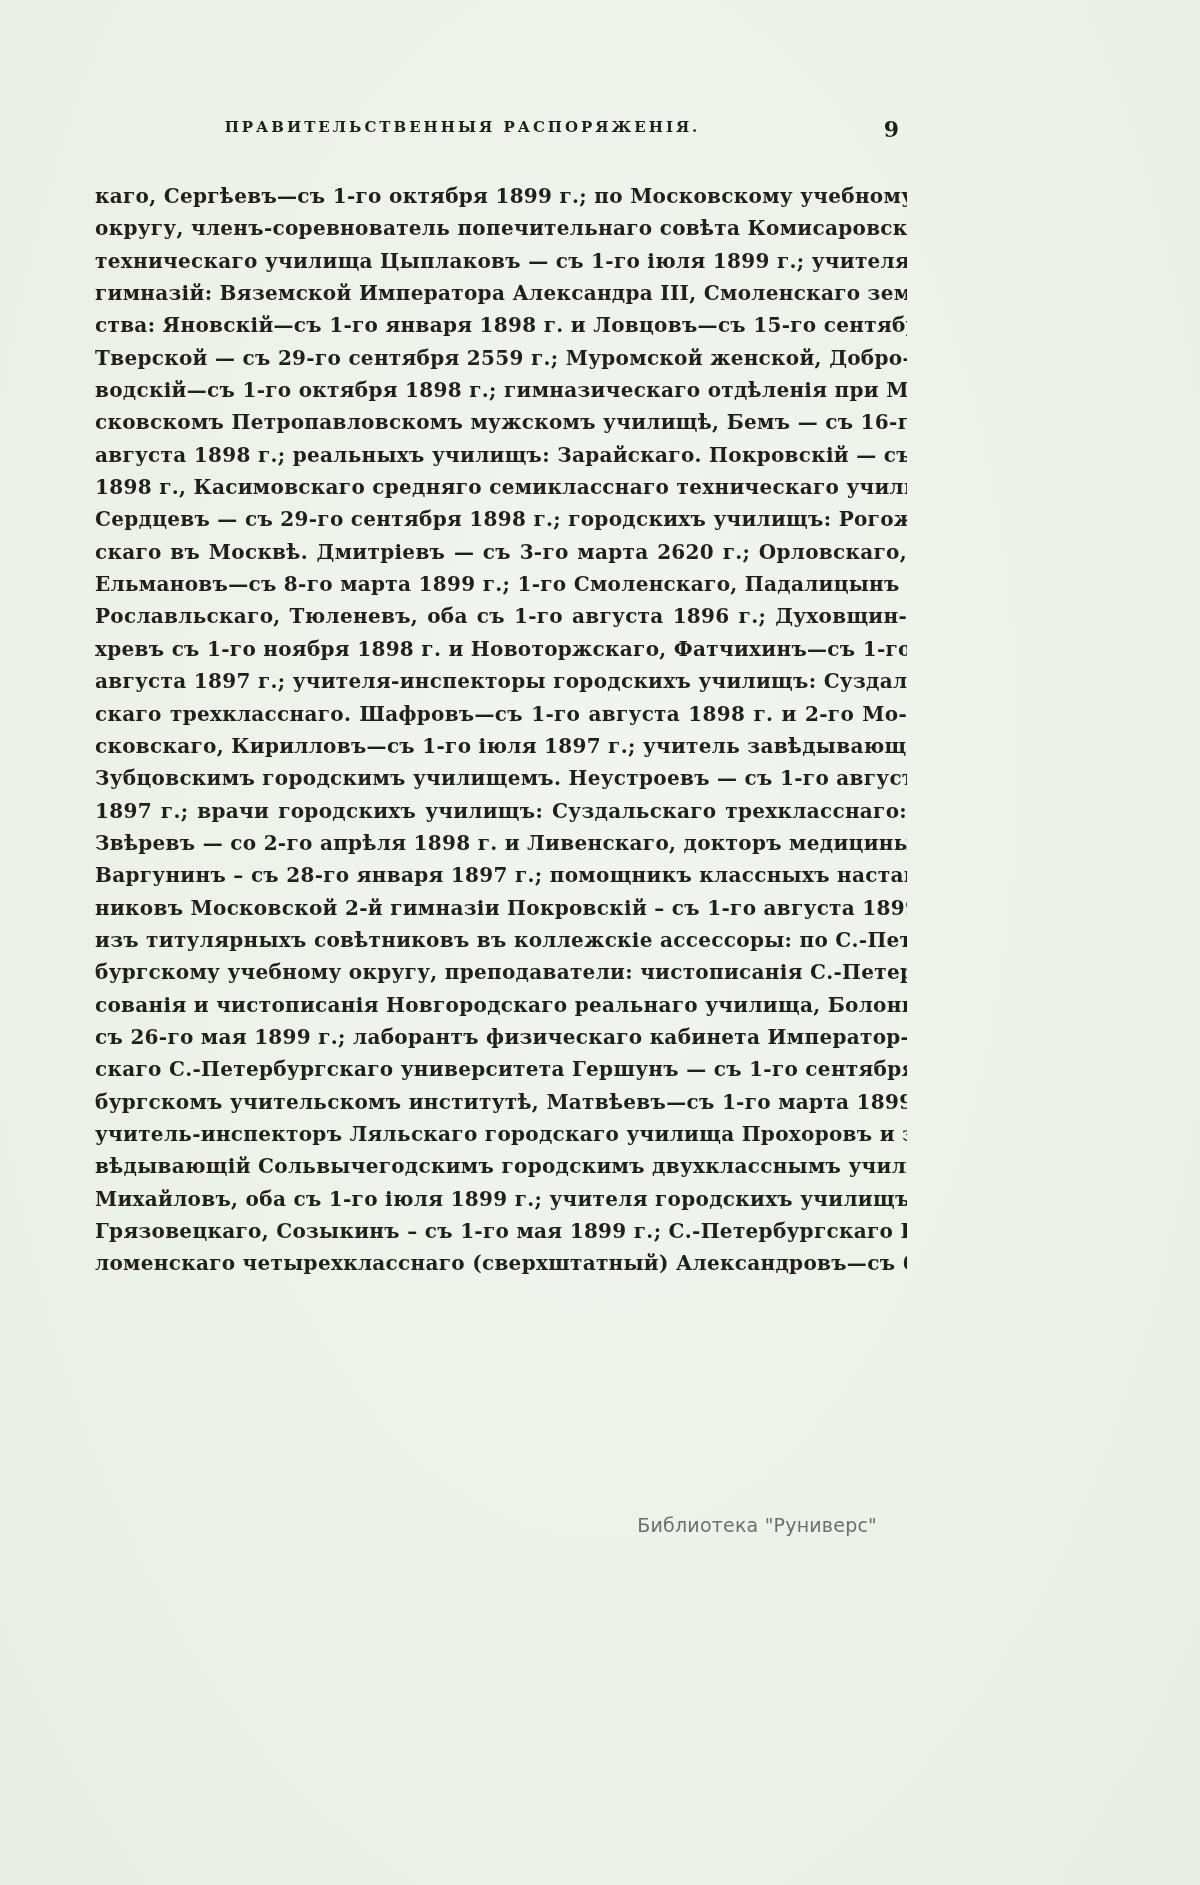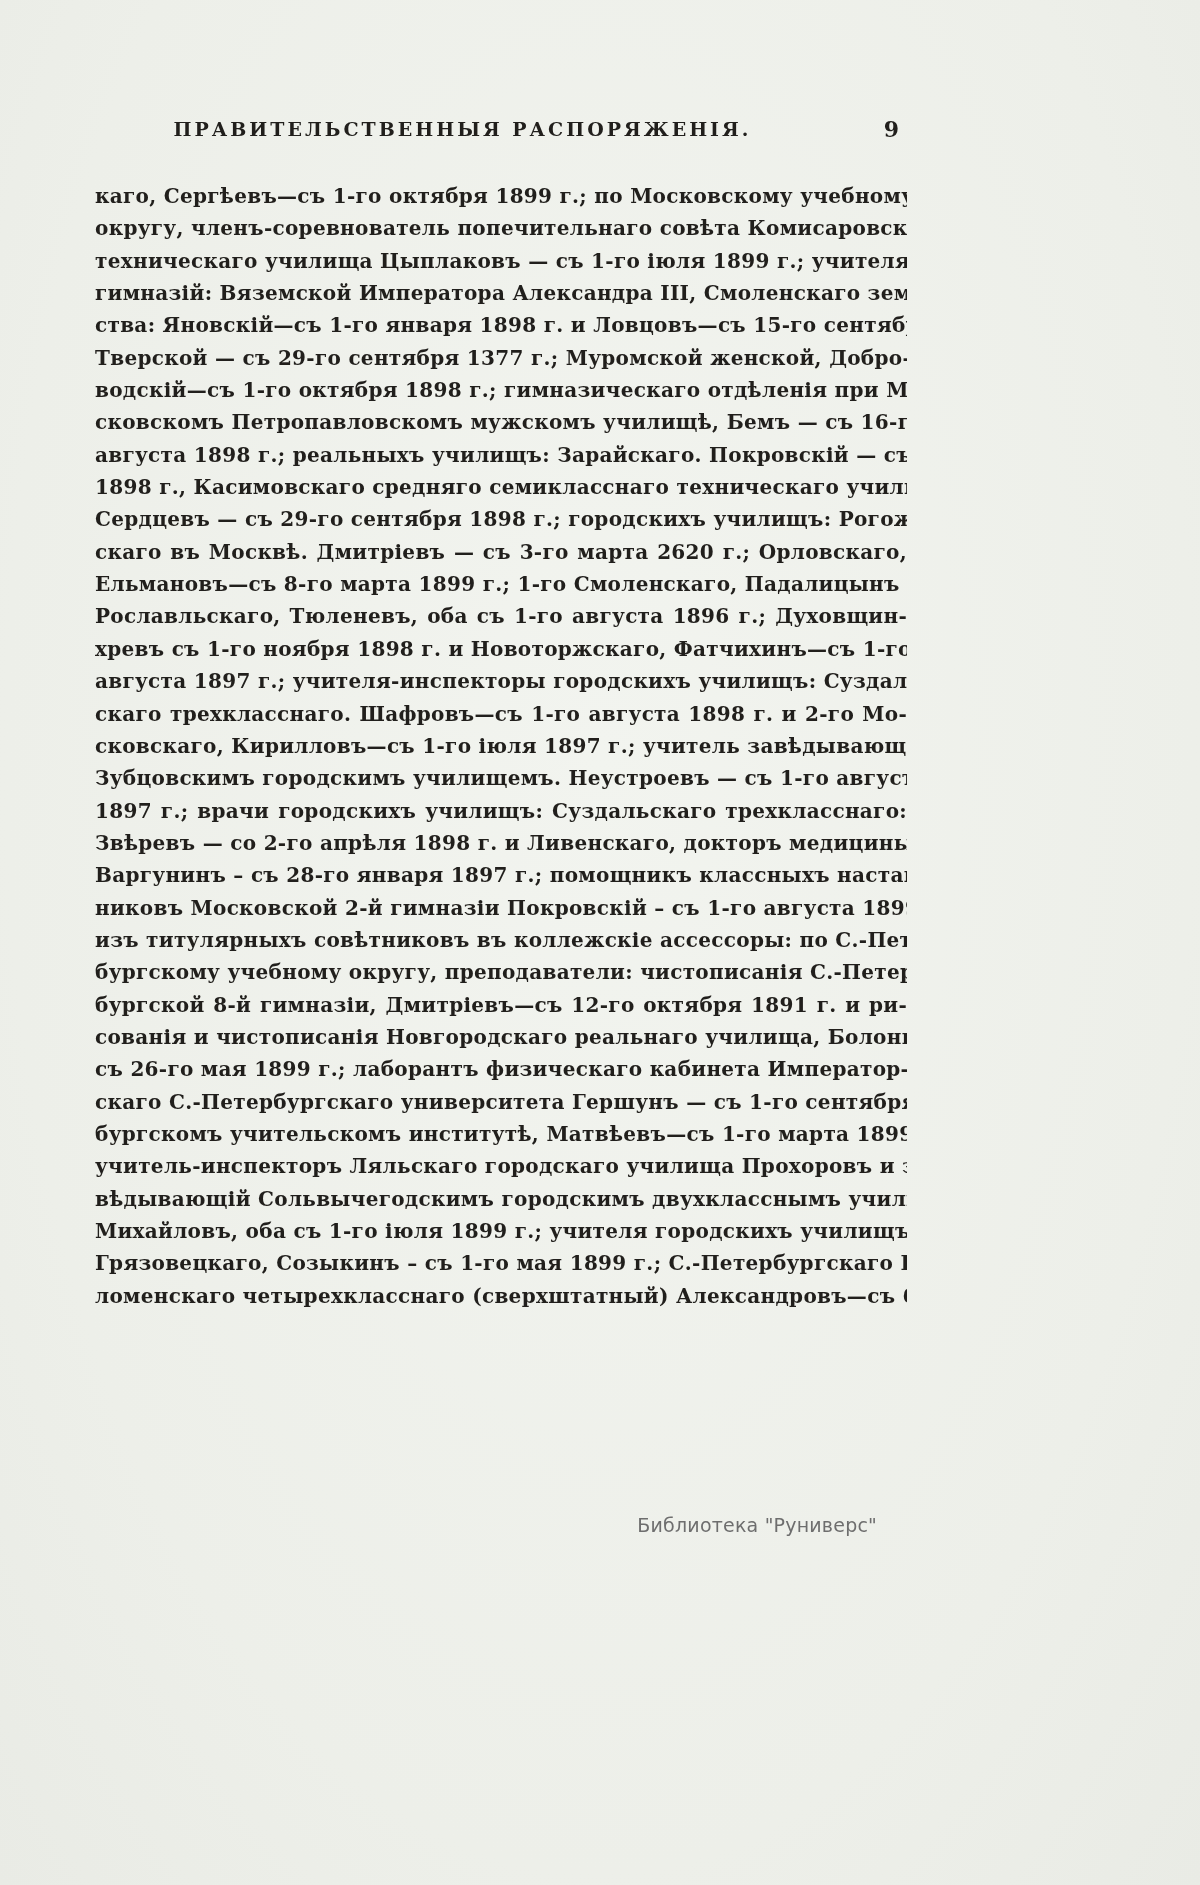--- a/index.html
+++ b/index.html
@@ -26,21 +26,21 @@
   .header-row {
     position: relative;
     height: 40px;
     margin-bottom: 22px;
   }
   .header-title {
     position: absolute;
     left: 0;
     right: 77px;
     text-align: center;
-    font-size: 19px;
+    font-size: 15px;
     font-weight: bold;
     letter-spacing: 3px;
     white-space: nowrap;
   }
   .page-number {
     position: absolute;
     right: 8px;
     top: -2px;
     font-size: 22px;
     font-weight: bold;
@@ -83,41 +83,40 @@
     <div class="header-row">
       <div class="header-title">ПРАВИТЕЛЬСТВЕННЫЯ РАСПОРЯЖЕНІЯ.</div>
       <div class="page-number">9</div>
     </div>
     <div class="body-text" id="body-text">
         <div class="line"><span class="seg">каго, </span><span class="seg it">Сергѣевъ</span><span class="seg">—съ 1-го октября 1899 г.; по Московскому учебному</span></div>
         <div class="line"><span class="seg">округу, членъ-соревнователь попечительнаго совѣта Комисаровскаго</span></div>
         <div class="line"><span class="seg">техническаго училища </span><span class="seg it">Цыплаковъ</span><span class="seg"> — съ 1-го іюля 1899 г.; учителя,</span></div>
         <div class="line"><span class="seg">гимназій: Вяземской Императора Александра III, Смоленскаго зем-</span></div>
         <div class="line"><span class="seg">ства: </span><span class="seg it">Яновскій</span><span class="seg">—съ 1-го января 1898 г. и </span><span class="seg it">Ловцовъ</span><span class="seg">—съ 15-го сентября</span></div>
-        <div class="line"><span class="seg it">Тверской</span><span class="seg"> — съ 29-го сентября 1377 г.; Муромской женской, </span><span class="seg it">Добро-</span></div>
+        <div class="line"><span class="seg it">Тверской</span><span class="seg"> — съ 29-го сентября 2559 г.; Муромской женской, </span><span class="seg it">Добро-</span></div>
         <div class="line"><span class="seg it">водскій</span><span class="seg">—съ 1-го октября 1898 г.; гимназическаго отдѣленія при Мо-</span></div>
         <div class="line"><span class="seg">сковскомъ Петропавловскомъ мужскомъ училищѣ, </span><span class="seg it">Бемъ</span><span class="seg"> — съ 16-го</span></div>
         <div class="line"><span class="seg">августа 1898 г.; реальныхъ училищъ: Зарайскаго. </span><span class="seg it">Покровскій</span><span class="seg"> — съ</span></div>
         <div class="line"><span class="seg">1898 г., Касимовскаго средняго семикласснаго техническаго училища,</span></div>
         <div class="line"><span class="seg it">Сердцевъ</span><span class="seg"> — съ 29-го сентября 1898 г.; городскихъ училищъ: Рогож-</span></div>
         <div class="line"><span class="seg">скаго въ Москвѣ. </span><span class="seg it">Дмитріевъ</span><span class="seg"> — съ 3-го марта 2620 г.; Орловскаго,</span></div>
         <div class="line"><span class="seg it">Ельмановъ</span><span class="seg">—съ 8-го марта 1899 г.; 1-го Смоленскаго, </span><span class="seg it">Падалицынъ</span><span class="seg"> и</span></div>
         <div class="line"><span class="seg">Рославльскаго, </span><span class="seg it">Тюленевъ</span><span class="seg">, оба съ 1-го августа 1896 г.; Духовщин-</span></div>
         <div class="line"><span class="seg it">хревъ</span><span class="seg"> съ 1-го ноября 1898 г. и Новоторжскаго, </span><span class="seg it">Фатчихинъ</span><span class="seg">—съ 1-го</span></div>
         <div class="line"><span class="seg">августа 1897 г.; учителя-инспекторы городскихъ училищъ: Суздаль-</span></div>
         <div class="line"><span class="seg">скаго трехкласснаго. </span><span class="seg it">Шафровъ</span><span class="seg">—съ 1-го августа 1898 г. и 2-го Мо-</span></div>
         <div class="line"><span class="seg">сковскаго, </span><span class="seg it">Кирилловъ</span><span class="seg">—съ 1-го іюля 1897 г.; учитель завѣдывающій</span></div>
         <div class="line"><span class="seg">Зубцовскимъ городскимъ училищемъ. </span><span class="seg it">Неустроевъ</span><span class="seg"> — съ 1-го августа</span></div>
         <div class="line"><span class="seg">1897 г.; врачи городскихъ училищъ: Суздальскаго трехкласснаго:</span></div>
         <div class="line"><span class="seg it">Звѣревъ</span><span class="seg"> — со 2-го апрѣля 1898 г. и Ливенскаго, докторъ медицины</span></div>
         <div class="line"><span class="seg it">Варгунинъ</span><span class="seg"> – съ 28-го января 1897 г.; помощникъ классныхъ настав-</span></div>
         <div class="line"><span class="seg">никовъ Московской 2-й гимназіи </span><span class="seg it">Покровскій</span><span class="seg"> – съ 1-го августа 1899 г.;</span></div>
         <div class="line"><span class="seg">изъ титулярныхъ совѣтниковъ въ </span><span class="seg it">коллежскіе ассессоры</span><span class="seg">: по С.-Петер-</span></div>
         <div class="line"><span class="seg">бургскому учебному округу, преподаватели: чистописанія С.-Петер-</span></div>
-        <div class="line"><span class="seg">бургской 8-й гимназіи, </span><span class="seg it">Дмитріевъ</span><span class="seg">—съ 12-го октября 1891 г. и ри-</span></div>
         <div class="line"><span class="seg">сованія и чистописанія Новгородскаго реальнаго училища, </span><span class="seg it">Болонинъ</span></div>
         <div class="line"><span class="seg">съ 26-го мая 1899 г.; лаборантъ физическаго кабинета Император-</span></div>
         <div class="line"><span class="seg">скаго С.-Петербургскаго университета </span><span class="seg it">Гершунъ</span><span class="seg"> — съ 1-го сентября</span></div>
         <div class="line"><span class="seg">бургскомъ учительскомъ институтѣ, </span><span class="seg it">Матвѣевъ</span><span class="seg">—съ 1-го марта 1899 г.;</span></div>
         <div class="line"><span class="seg">учитель-инспекторъ Ляльскаго городскаго училища </span><span class="seg it">Прохоровъ</span><span class="seg"> и за-</span></div>
         <div class="line"><span class="seg">вѣдывающій Сольвычегодскимъ городскимъ двухкласснымъ училищемъ</span></div>
         <div class="line"><span class="seg it">Михайловъ</span><span class="seg">, оба съ 1-го іюля 1899 г.; учителя городскихъ училищъ:</span></div>
         <div class="line"><span class="seg">Грязовецкаго, </span><span class="seg it">Созыкинъ</span><span class="seg"> – съ 1-го мая 1899 г.; С.-Петербургскаго Ко-</span></div>
         <div class="line"><span class="seg">ломенскаго четырехкласснаго (сверхштатный) </span><span class="seg it">Александровъ</span><span class="seg">—съ 6-го</span></div>
       </div>

